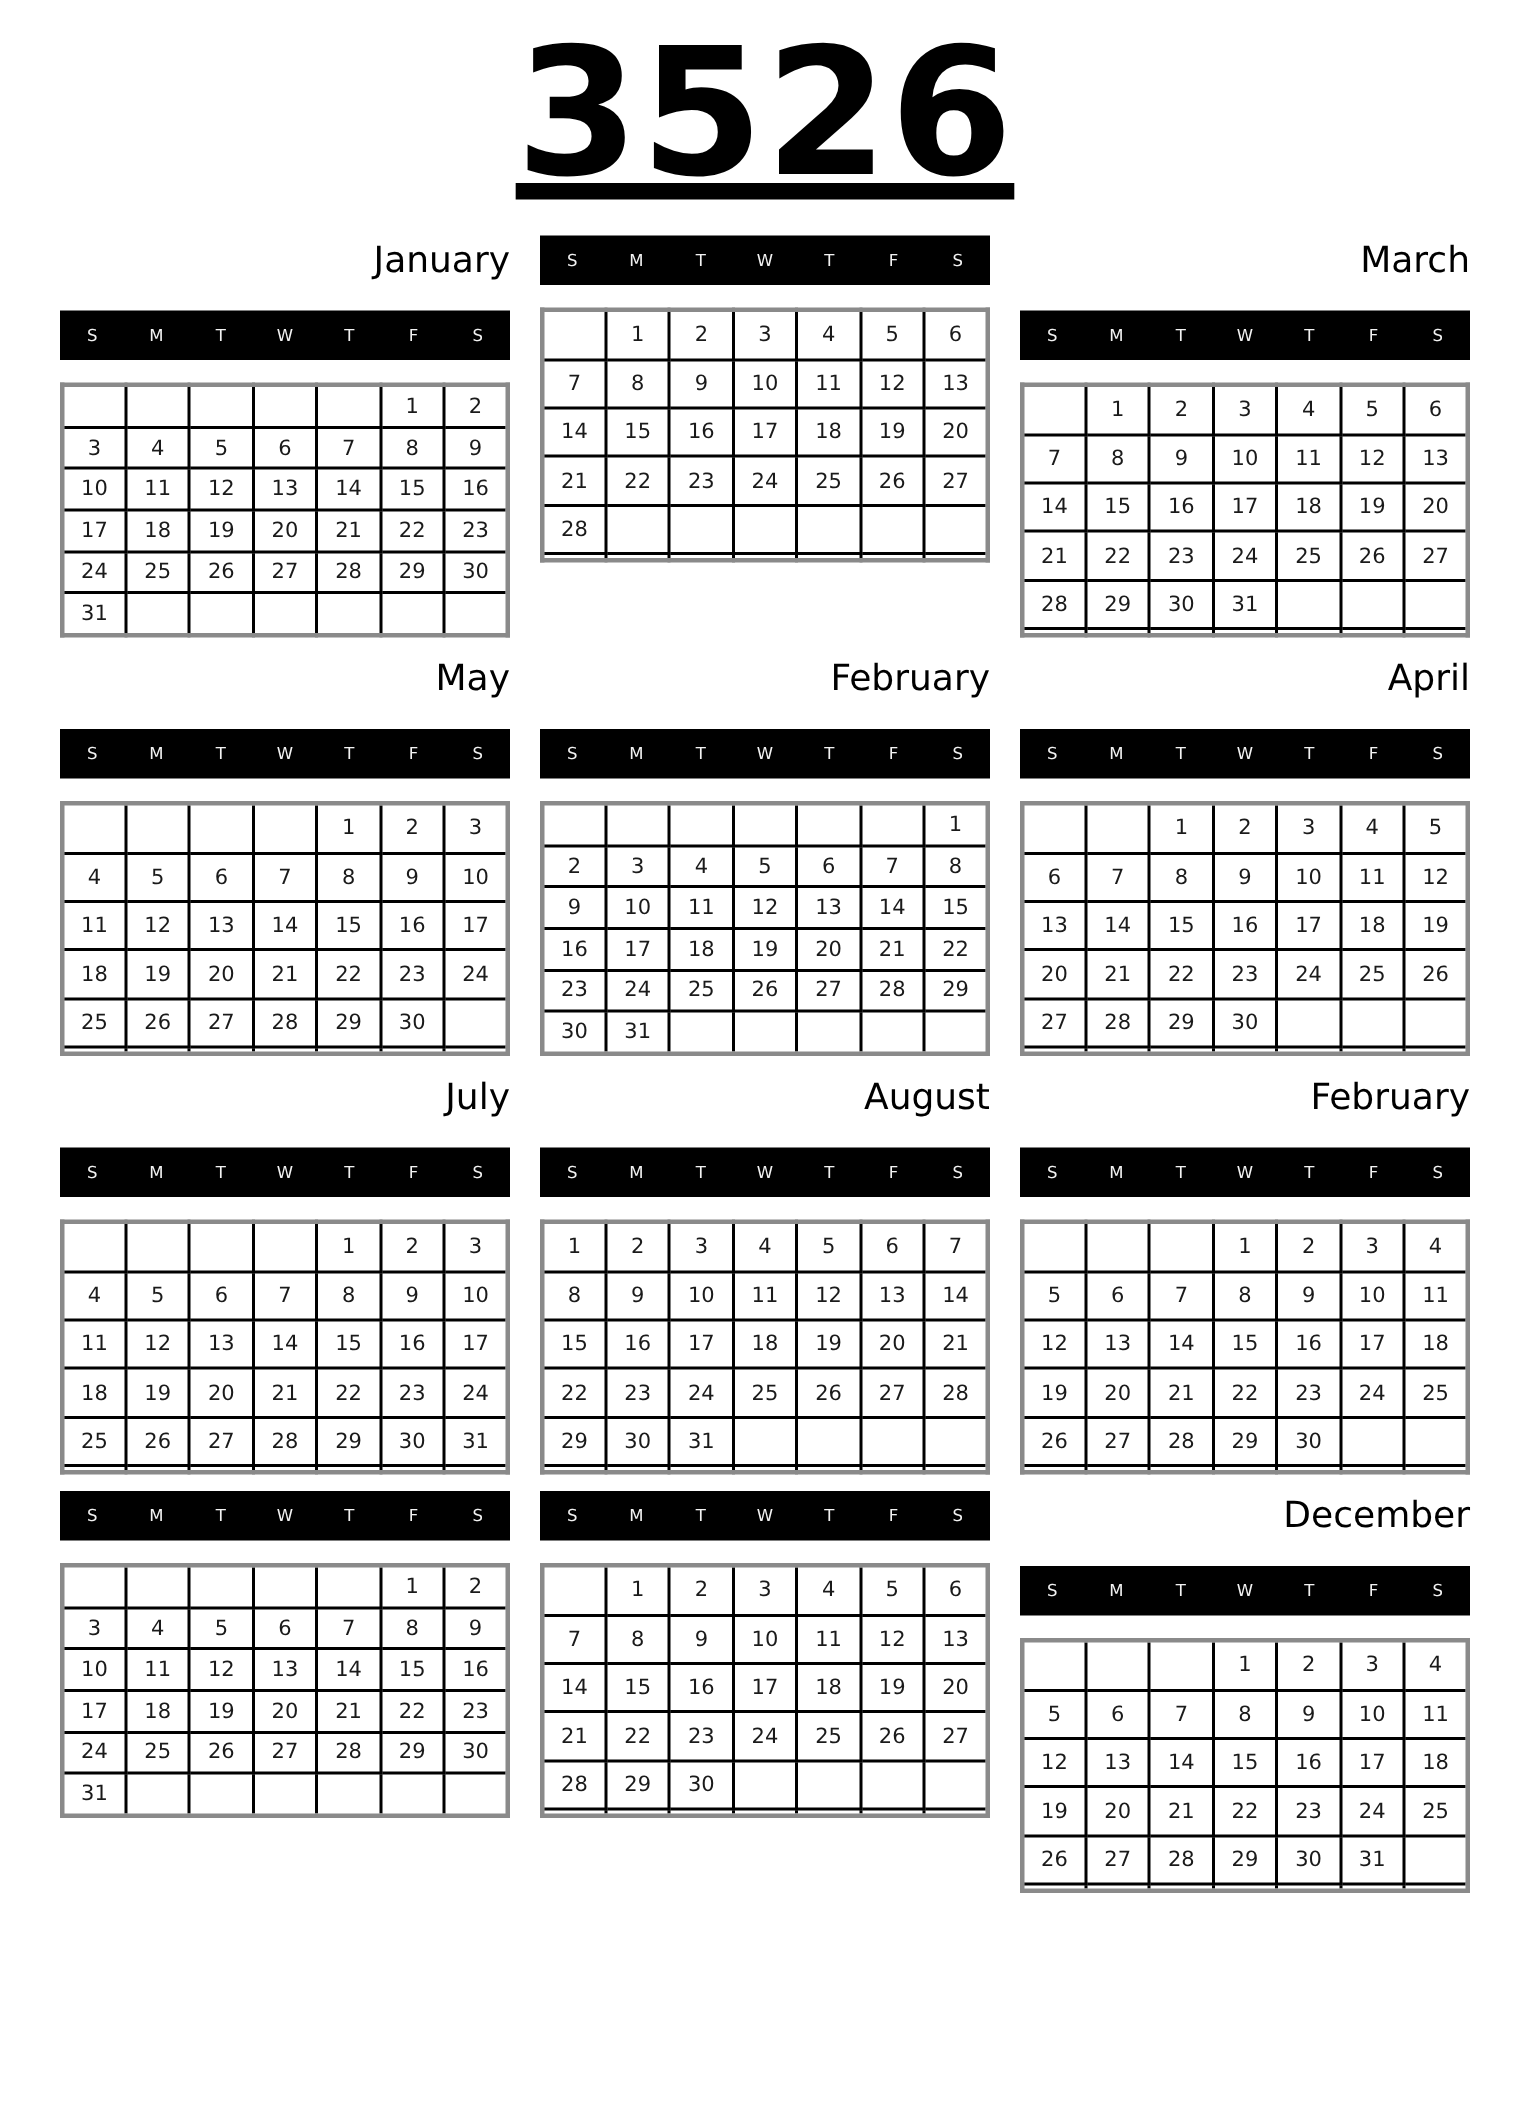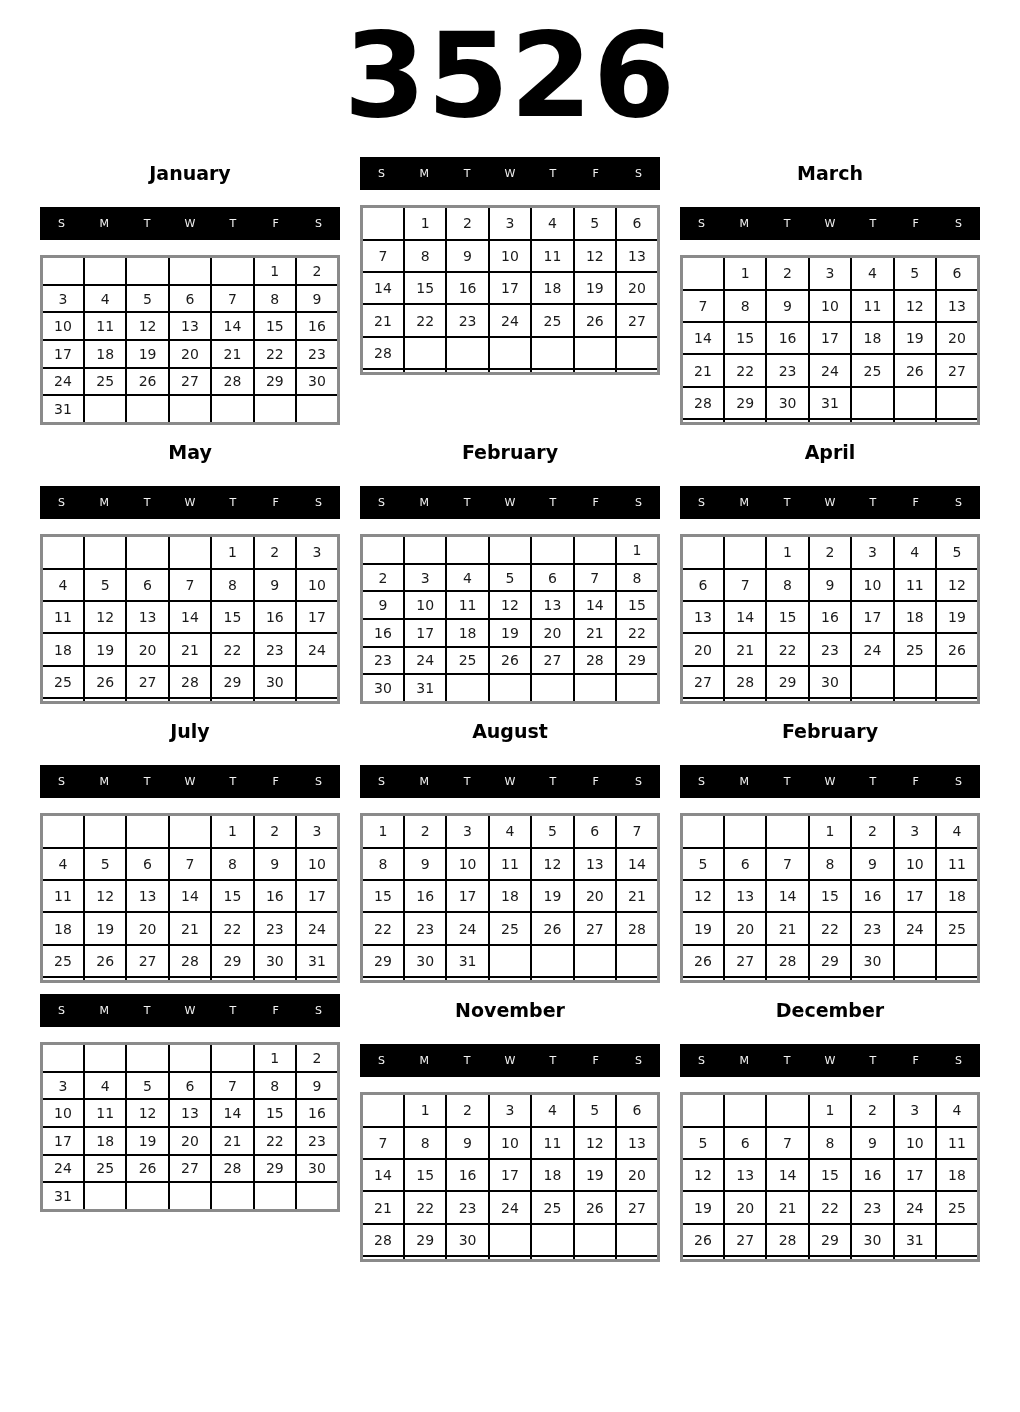--- a/index.html
+++ b/index.html
@@ -15,36 +15,37 @@
   }
   .year-title {
     margin: 0;
     height: 148px;
     line-height: 150px;
     font-size: 118px;
     font-weight: bold;
     text-align: center;
     color: #000000;
     letter-spacing: 1px;
+    text-decoration: underline;
   }
   .calendar {
     display: grid;
     grid-template-columns: repeat(3, 300px);
     column-gap: 20px;
     row-gap: 2px;
     padding: 0 40px;
   }
   .month { width: 300px; height: 277px; }
   .month-name {
     margin: 0;
     height: 50px;
     line-height: 50px;
-    font-size: 19px;
-    font-weight: bold;
-    text-align: center;
+    font-size: 24px;
+    font-weight: normal;
+    text-align: right;
     color: #000000;
   }
   .weekday-bar {
     margin-top: 9px;
     height: 33px;
     background: #000000;
     display: grid;
     grid-template-columns: repeat(7, 1fr);
     align-items: center;
   }
@@ -779,21 +780,20 @@
               <td></td>
               <td></td>
               <td></td>
               <td></td>
             </tr>
           </tbody>
     </table>
   </section>
 
   <section class="month">
-    <h2 class="month-name">November</h2>
     <div class="weekday-bar">
           <span>S</span>
           <span>M</span>
           <span>T</span>
           <span>W</span>
           <span>T</span>
           <span>F</span>
           <span>S</span>
         </div>
     <table class="dates">

